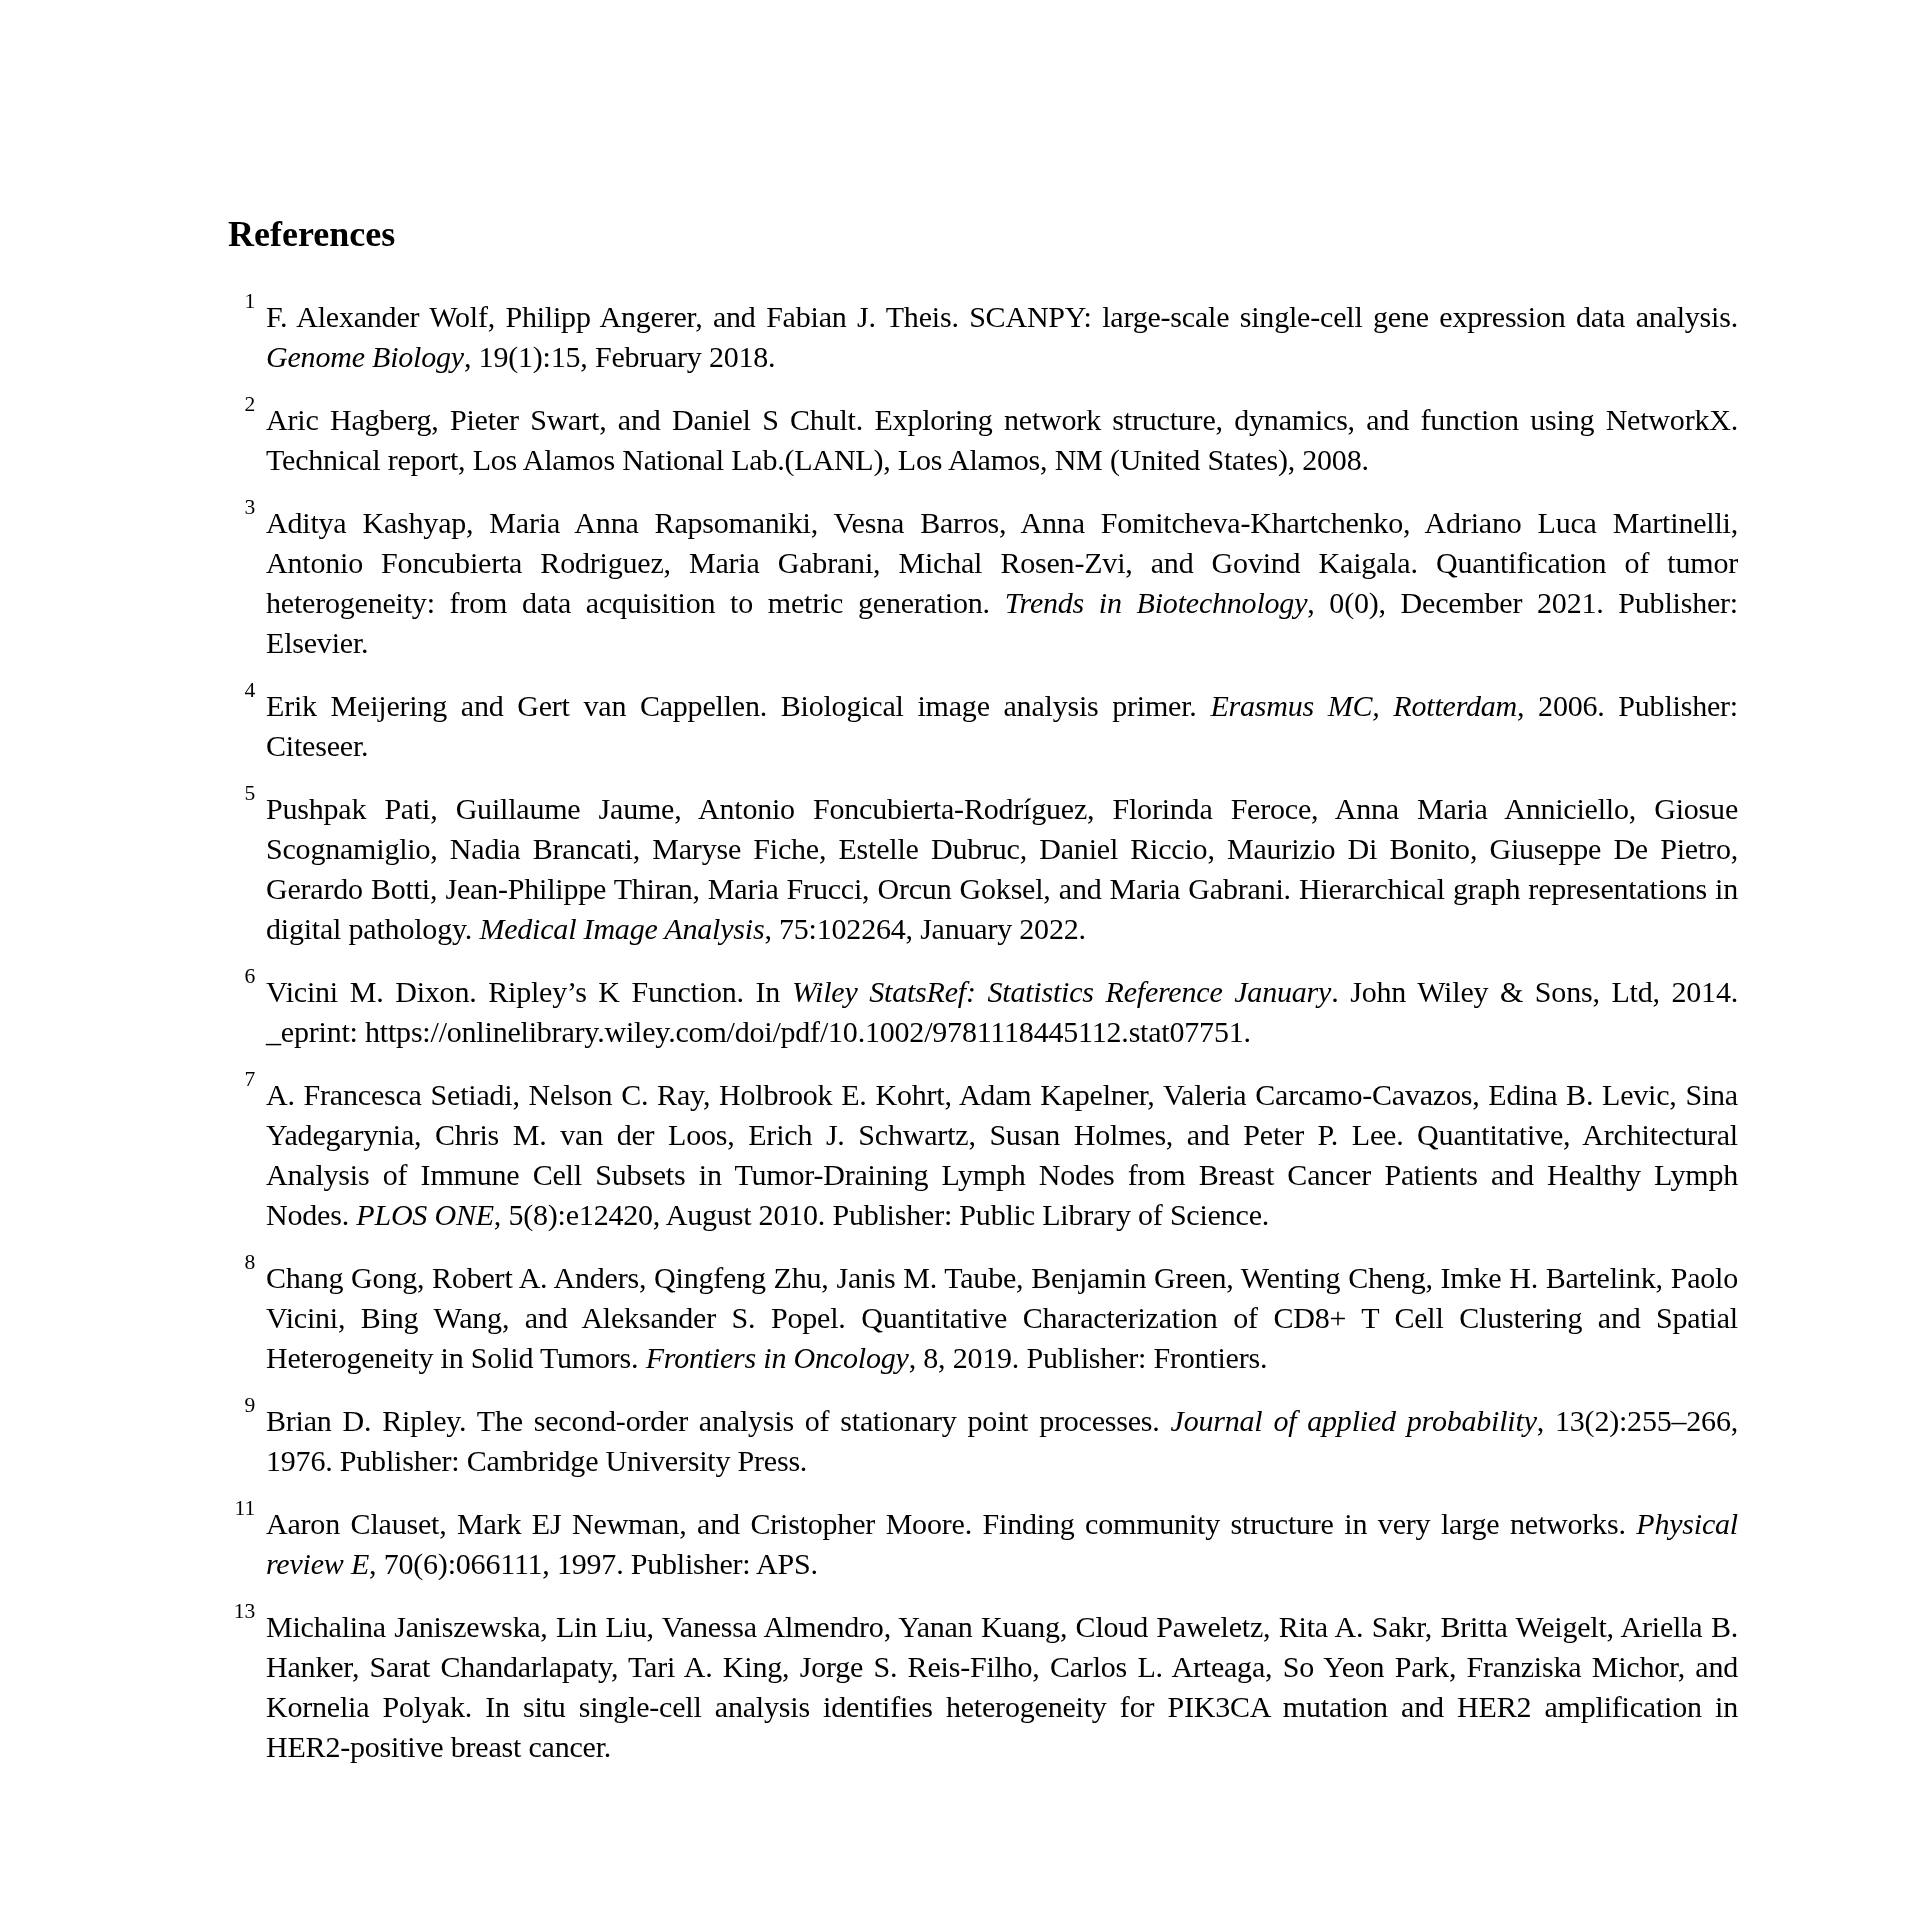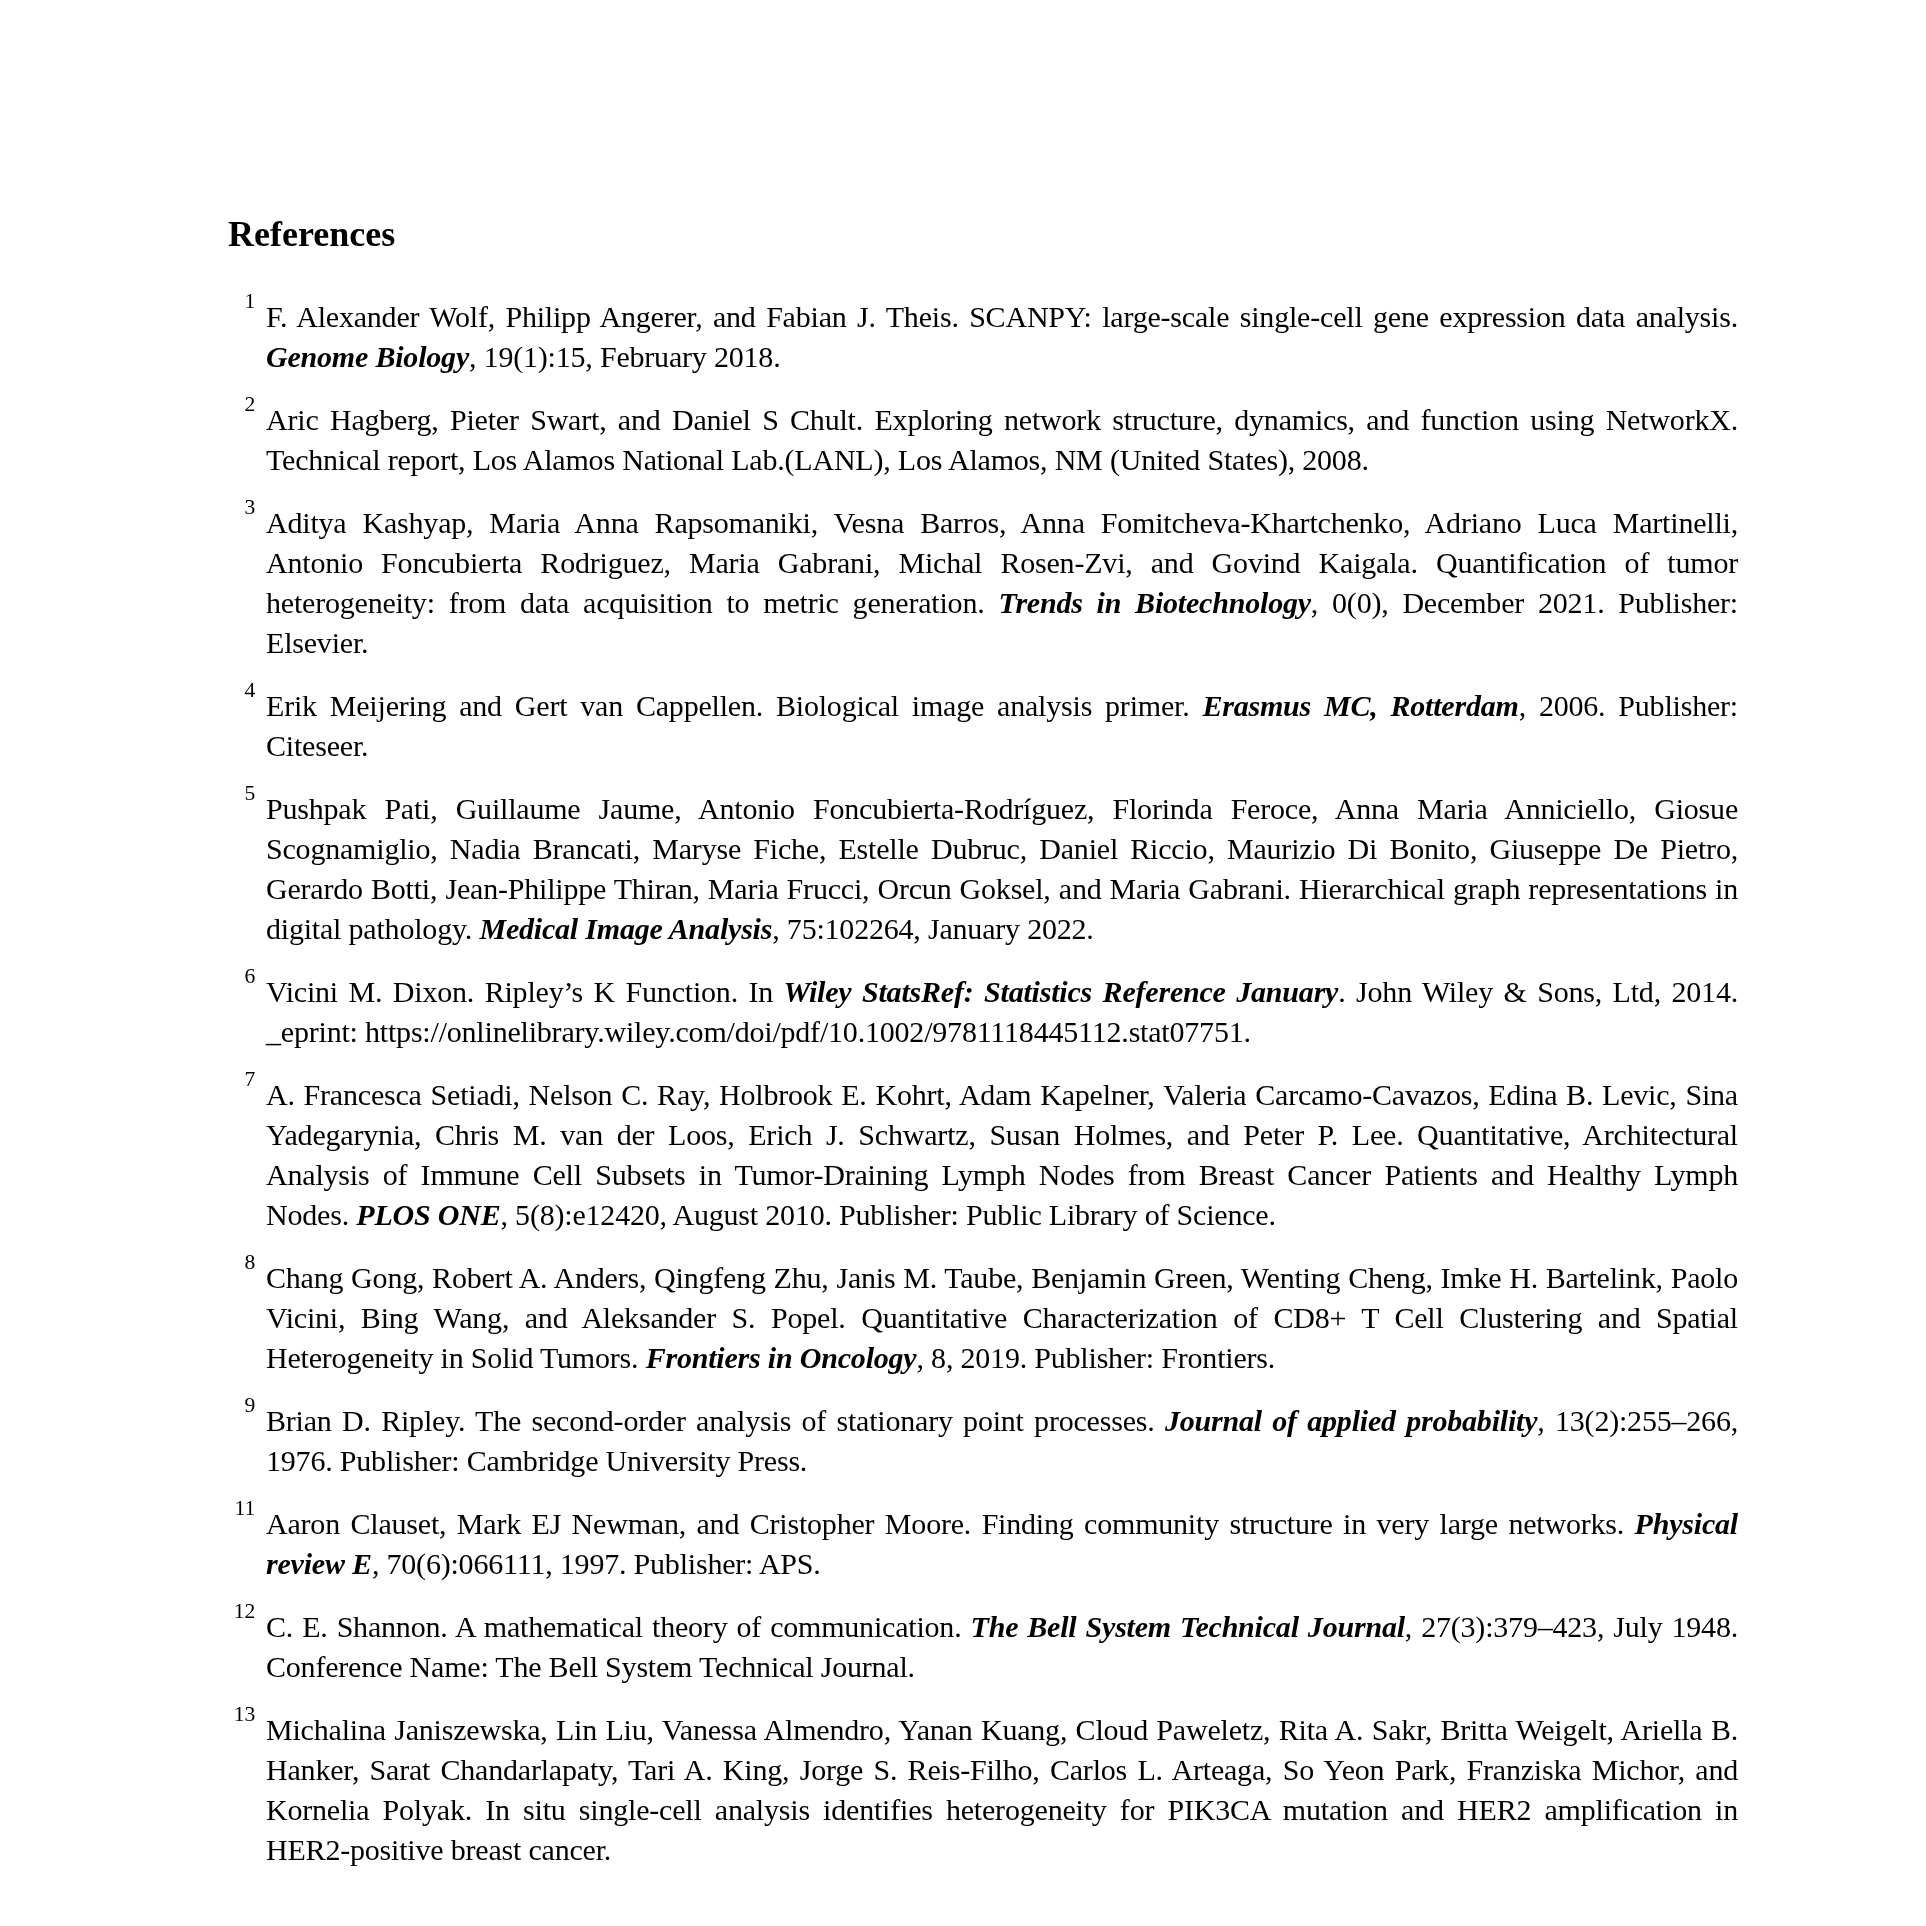--- a/index.html
+++ b/index.html
@@ -38,36 +38,35 @@
   .ref:last-child { margin-bottom: 0; }
   .ref-num {
     position: absolute;
     left: -36px; top: -6.2px;
     width: 25.4px;
     text-align: right;
     font-size: 21.6px;
     line-height: 1;
     letter-spacing: 0;
   }
-  .seg-italic { font-style: italic; font-weight: bold; }
+  .seg-italic { font-style: italic; }
 </style>
 </head>
 <body>
 
 <div class="page">
   <h1 class="title">References</h1>
   <section class="refs">
       <div class="ref"><span class="ref-num">1</span><span><span class="seg-plain">F. Alexander Wolf, Philipp Angerer, and Fabian J. Theis. SCANPY: large-scale single-cell gene expression data analysis. </span><span class="seg-italic">Genome Biology</span><span class="seg-plain">, 19(1):15, February 2018.</span></span></div>
       <div class="ref"><span class="ref-num">2</span><span><span class="seg-plain">Aric Hagberg, Pieter Swart, and Daniel S Chult. Exploring network structure, dynamics, and function using NetworkX. Technical report, Los Alamos National Lab.(LANL), Los Alamos, NM (United States), 2008.</span></span></div>
       <div class="ref"><span class="ref-num">3</span><span><span class="seg-plain">Aditya Kashyap, Maria Anna Rapsomaniki, Vesna Barros, Anna Fomitcheva-Khartchenko, Adriano Luca Martinelli, Antonio Foncubierta Rodriguez, Maria Gabrani, Michal Rosen-Zvi, and Govind Kaigala. Quantification of tumor heterogeneity: from data acquisition to metric generation. </span><span class="seg-italic">Trends in Biotechnology</span><span class="seg-plain">, 0(0), December 2021. Publisher: Elsevier.</span></span></div>
       <div class="ref"><span class="ref-num">4</span><span><span class="seg-plain">Erik Meijering and Gert van Cappellen. Biological image analysis primer. </span><span class="seg-italic">Erasmus MC, Rotterdam</span><span class="seg-plain">, 2006. Publisher: Citeseer.</span></span></div>
       <div class="ref"><span class="ref-num">5</span><span><span class="seg-plain">Pushpak Pati, Guillaume Jaume, Antonio Foncubierta-Rodríguez, Florinda Feroce, Anna Maria Anniciello, Giosue Scognamiglio, Nadia Brancati, Maryse Fiche, Estelle Dubruc, Daniel Riccio, Maurizio Di Bonito, Giuseppe De Pietro, Gerardo Botti, Jean-Philippe Thiran, Maria Frucci, Orcun Goksel, and Maria Gabrani. Hierarchical graph representations in digital pathology. </span><span class="seg-italic">Medical Image Analysis</span><span class="seg-plain">, 75:102264, January 2022.</span></span></div>
       <div class="ref"><span class="ref-num">6</span><span><span class="seg-plain">Vicini M. Dixon. Ripley’s K Function. In </span><span class="seg-italic">Wiley StatsRef: Statistics Reference January</span><span class="seg-plain">. John Wiley &amp; Sons, Ltd, 2014. _eprint: https://onlinelibrary.wiley.com/doi/pdf/10.1002/9781118445112.stat07751.</span></span></div>
       <div class="ref"><span class="ref-num">7</span><span><span class="seg-plain">A. Francesca Setiadi, Nelson C. Ray, Holbrook E. Kohrt, Adam Kapelner, Valeria Carcamo-Cavazos, Edina B. Levic, Sina Yadegarynia, Chris M. van der Loos, Erich J. Schwartz, Susan Holmes, and Peter P. Lee. Quantitative, Architectural Analysis of Immune Cell Subsets in Tumor-Draining Lymph Nodes from Breast Cancer Patients and Healthy Lymph Nodes. </span><span class="seg-italic">PLOS ONE</span><span class="seg-plain">, 5(8):e12420, August 2010. Publisher: Public Library of Science.</span></span></div>
       <div class="ref"><span class="ref-num">8</span><span><span class="seg-plain">Chang Gong, Robert A. Anders, Qingfeng Zhu, Janis M. Taube, Benjamin Green, Wenting Cheng, Imke H. Bartelink, Paolo Vicini, Bing Wang, and Aleksander S. Popel. Quantitative Characterization of CD8+ T Cell Clustering and Spatial Heterogeneity in Solid Tumors. </span><span class="seg-italic">Frontiers in Oncology</span><span class="seg-plain">, 8, 2019. Publisher: Frontiers.</span></span></div>
       <div class="ref"><span class="ref-num">9</span><span><span class="seg-plain">Brian D. Ripley. The second-order analysis of stationary point processes. </span><span class="seg-italic">Journal of applied probability</span><span class="seg-plain">, 13(2):255–266, 1976. Publisher: Cambridge University Press.</span></span></div>
       <div class="ref"><span class="ref-num">11</span><span><span class="seg-plain">Aaron Clauset, Mark EJ Newman, and Cristopher Moore. Finding community structure in very large networks. </span><span class="seg-italic">Physical review E</span><span class="seg-plain">, 70(6):066111, 1997. Publisher: APS.</span></span></div>
-      <div class="ref"><span class="ref-num">12</span><span><span class="seg-plain">C. E. Shannon. A mathematical theory of communication. </span><span class="seg-italic">The Bell System Technical Journal</span><span class="seg-plain">, 27(3):379–423, July 1948. Conference Name: The Bell System Technical Journal.</span></span></div>
       <div class="ref"><span class="ref-num">13</span><span><span class="seg-plain">Michalina Janiszewska, Lin Liu, Vanessa Almendro, Yanan Kuang, Cloud Paweletz, Rita A. Sakr, Britta Weigelt, Ariella B. Hanker, Sarat Chandarlapaty, Tari A. King, Jorge S. Reis-Filho, Carlos L. Arteaga, So Yeon Park, Franziska Michor, and Kornelia Polyak. In situ single-cell analysis identifies heterogeneity for PIK3CA mutation and HER2 amplification in HER2-positive breast cancer. </span></span></div>
     </section>
 
 </div>
 
 
 </body></html>

